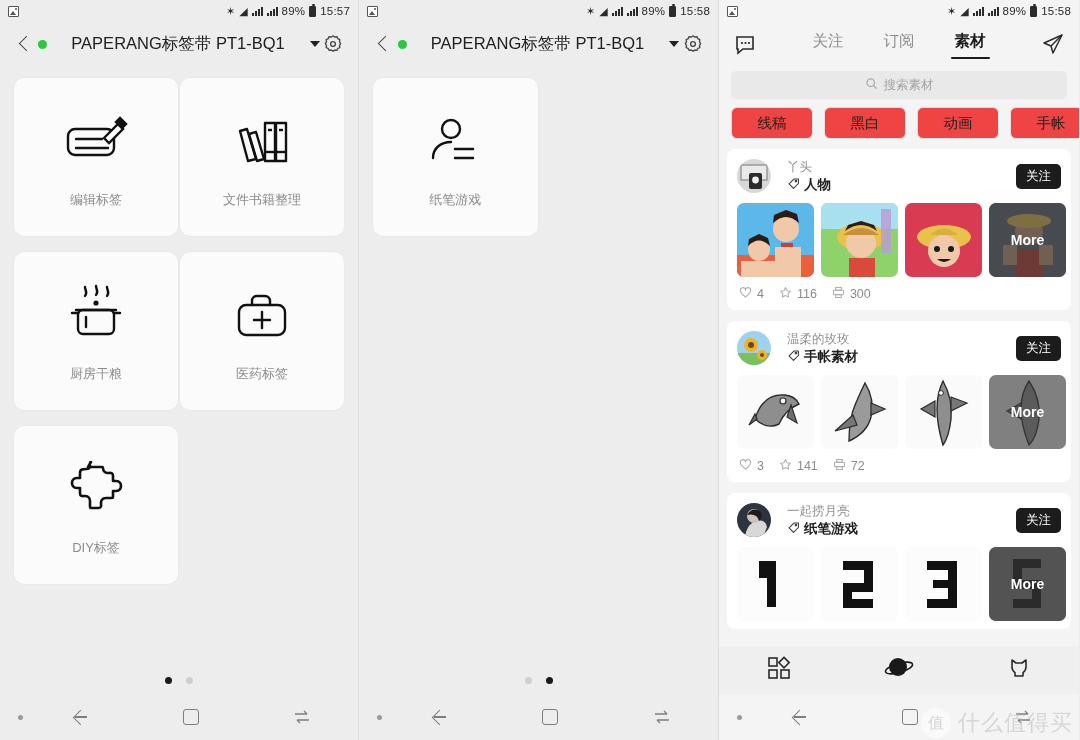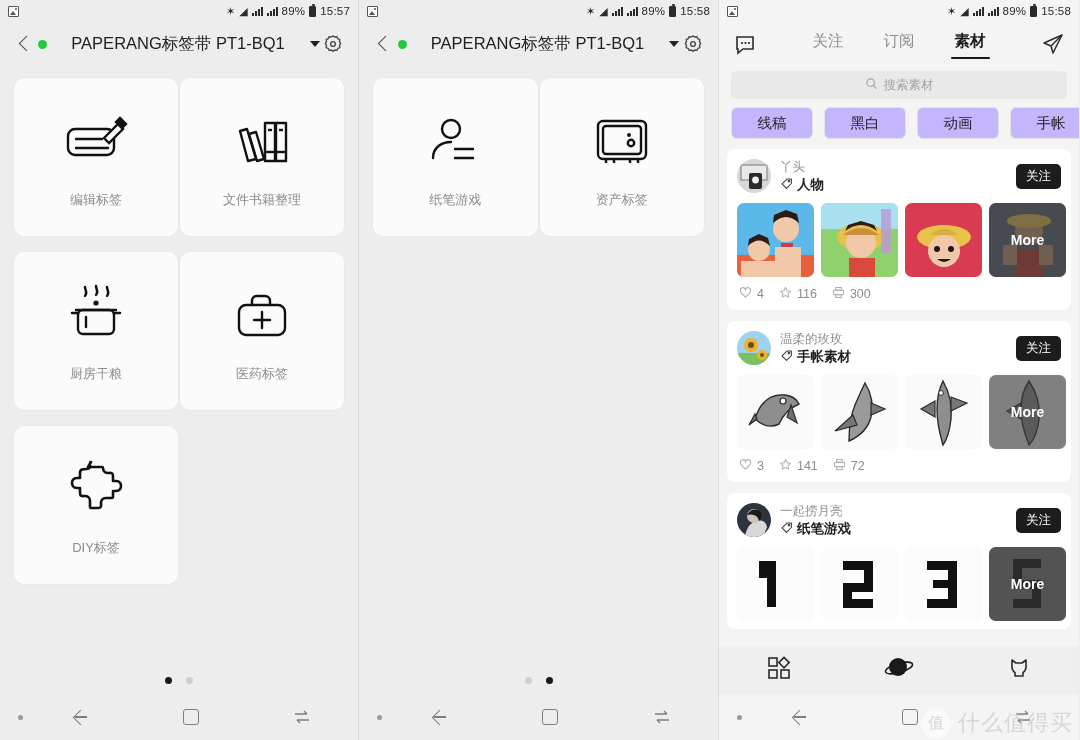--- a/index.html
+++ b/index.html
@@ -137,32 +137,32 @@
     height: 2.5px; background: #1a1a1a; border-radius: 2px;
   }
   .searchwrap { padding: 5px 12px 8px; }
   .searchbar {
     height: 28px; background: #e9e9e9; border-radius: 5px;
     display: flex; align-items: center; justify-content: center; gap: 6px;
   }
   .search-ph { font-size: 12.5px; color: #a3a3a3; }
   .chips { display: flex; gap: 11px; padding: 0 12px 10px; }
   .chip {
-    background: #c4b5fd; border: 1px solid #e2e2e2; border-radius: 6px;
+    background: #ef4444; border: 1px solid #e2e2e2; border-radius: 6px;
     height: 32px; min-width: 82px; padding: 0 0; flex: none;
     display: flex; align-items: center; justify-content: center;
     font-size: 14.5px; color: #1f1f1f; cursor: pointer;
   }
   .cards { padding: 0 8px; display: flex; flex-direction: column; gap: 11px; }
   .card { background: #fff; border-radius: 8px; padding: 10px 10px 8px; }
   .card-head { display: flex; align-items: center; gap: 9px; }
   .avatar {
     width: 34px; height: 34px; border-radius: 50%; flex: none; overflow: hidden;
   }
-  .card-meta { flex: 1; min-width: 0; }
+  .card-meta { flex: 1; min-width: 0; margin-left: 7px; }
   .card-user { font-size: 12.5px; color: #8f8f8f; line-height: 1.35; }
   .card-tagline { display: flex; align-items: flex-start; gap: 4px; }
   .card-tag { font-size: 13.5px; color: #1f1f1f; font-weight: bold; }
   .follow-btn {
     background: #1c1c1c; color: #fff; border-radius: 5px; font-size: 12.5px;
     padding: 4px 10px; flex: none; cursor: pointer;
   }
   .thumbs { display: flex; gap: 7px; margin-top: 9px; }
   .thumb {
     width: 77px; height: 74px; border-radius: 7px; overflow: hidden; flex: none;
@@ -375,32 +375,20 @@
           <svg viewBox="0 0 76 72" fill="none" stroke="#111" stroke-width="2.4" stroke-linecap="round">
             <circle cx="34" cy="24" r="9"></circle>
             <path d="M16 53c0-10 8-16 18-16"></path>
             <line x1="38" y1="44" x2="56" y2="44"></line>
             <line x1="38" y1="53" x2="56" y2="53"></line>
           </svg>
         </span>
         <span class="tile-label">纸笔游戏</span>
       </div>
 
-      <div class="tile">
-        <span class="tile-icon">
-          <svg viewBox="0 0 76 72" fill="none" stroke="#111" stroke-width="2.4" stroke-linejoin="round">
-            <rect x="14" y="16" width="48" height="38" rx="5"></rect>
-            <rect x="19" y="21" width="38" height="28" rx="3"></rect>
-            <circle cx="45" cy="30" r="2" fill="#111" stroke="none"></circle>
-            <circle cx="47" cy="38" r="3.2"></circle>
-            <path d="M22 54v4M30 54v4M46 54v4M54 54v4"></path>
-          </svg>
-        </span>
-        <span class="tile-label">资产标签</span>
-      </div>
     </div>
 
     <div class="page-dots">
       <span class="pd"></span>
       <span class="pd on"></span>
     </div>
 
     <div class="navbar">
       <span class="nav-dot"></span>
       <span class="nav-slot">

